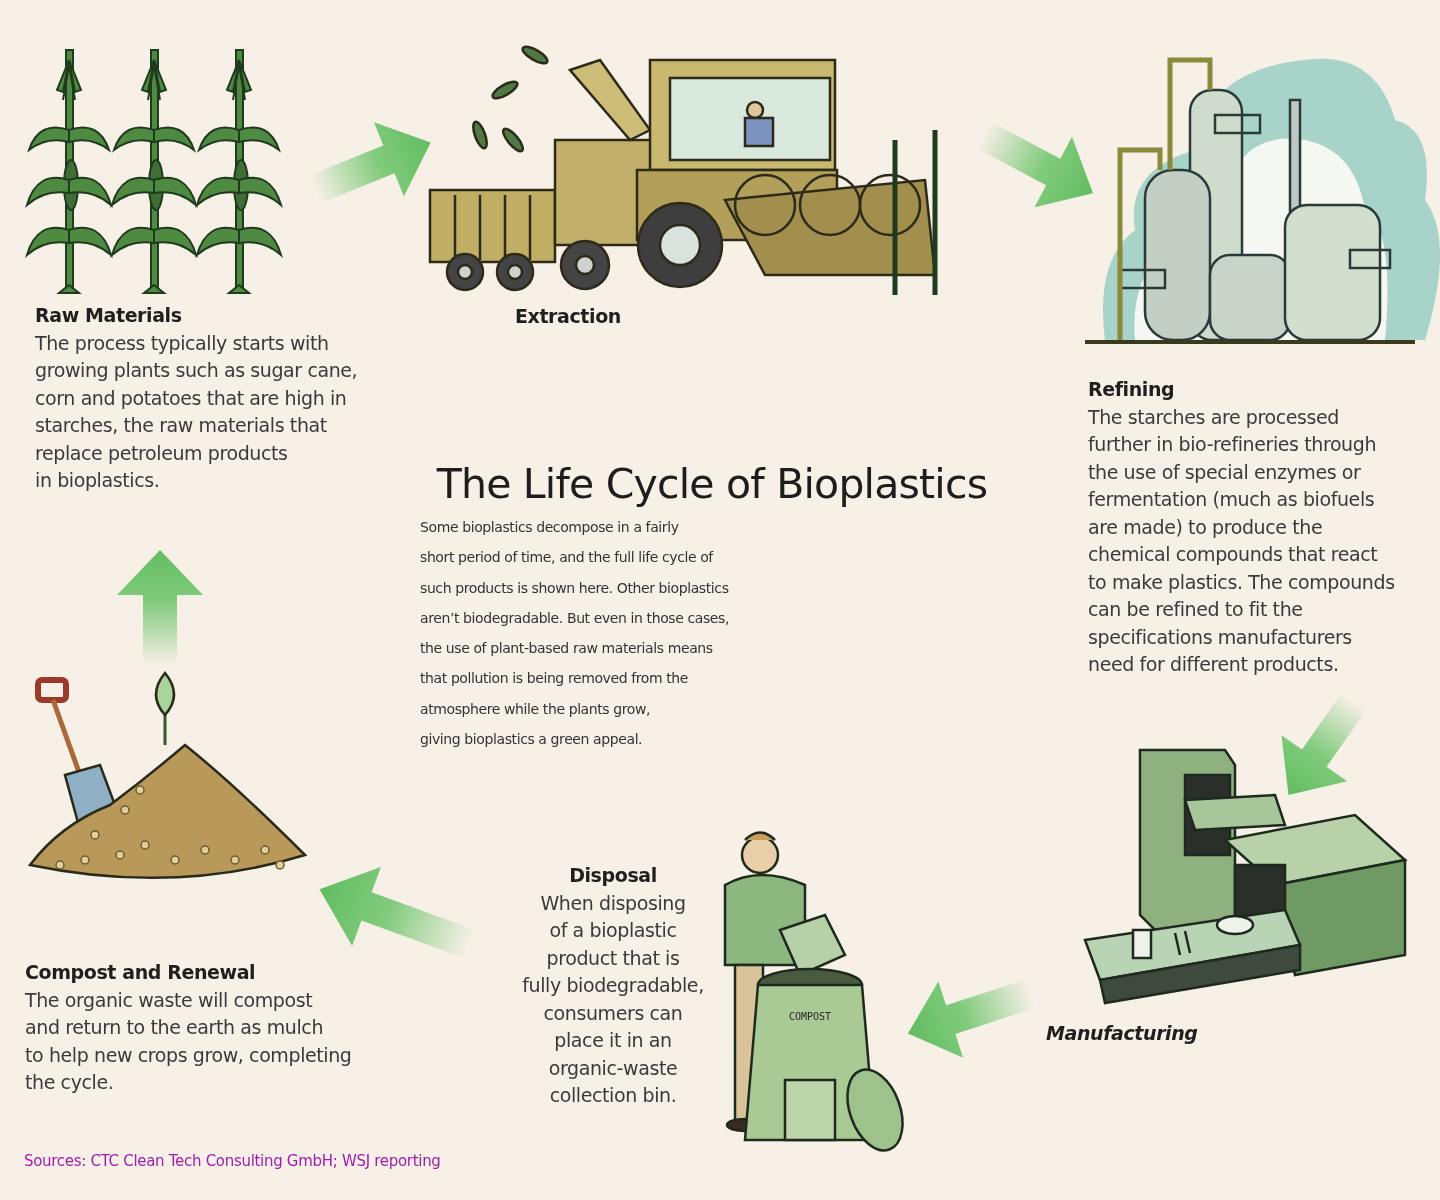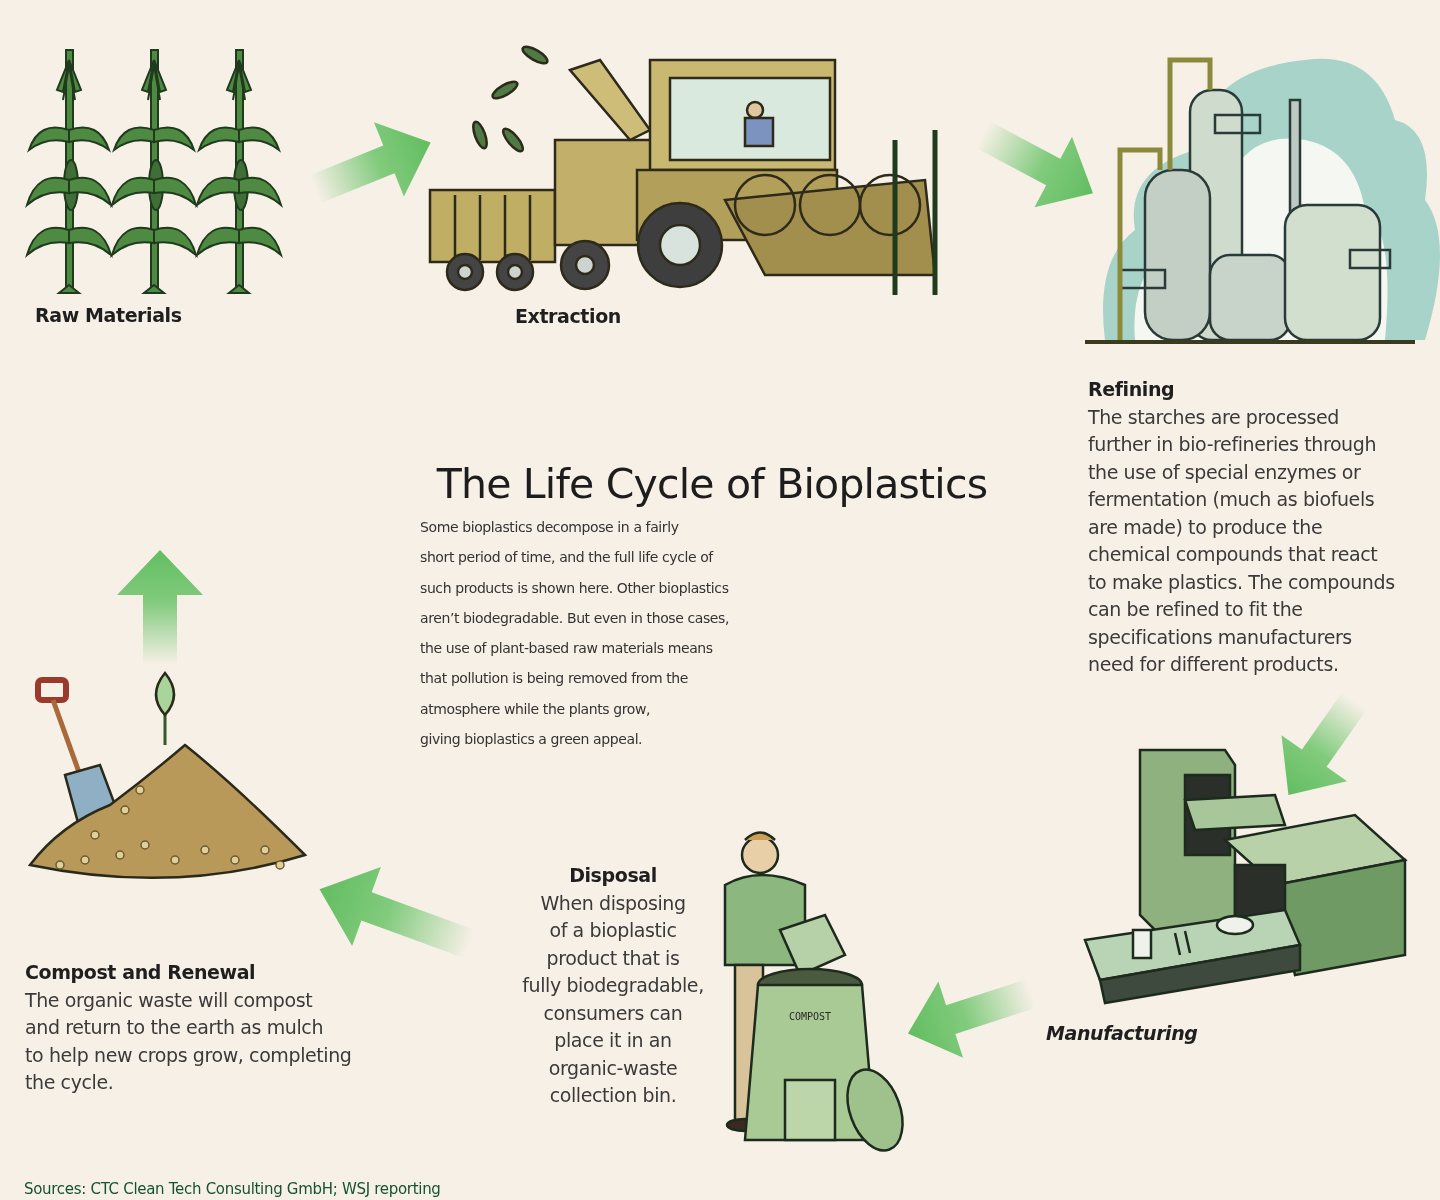--- a/index.html
+++ b/index.html
@@ -13,21 +13,21 @@
     .stage-title { font-weight: bold; color: #1f1f1f; display: block; }
     .stage-body { display: block; white-space: pre-line; }
     .main-title {
       position: absolute; left: 400px; top: 448px; width: 600px; text-align: center;
       font-size: 41px; font-weight: normal; color: #1d1d1d; letter-spacing: -0.8px;
     }
     .intro {
       position: absolute; left: 420px; top: 512px; width: 560px; 
       font-size: 14px; line-height: 30.3px; color: #333; white-space: pre-line; letter-spacing: -0.4px;
     }
-    .sources { position: absolute; left: 24px; top: 1152px; font-size: 15px; color: #14532d; letter-spacing: -0.3px; margin-top: 28px; }
+    .sources { position: absolute; left: 24px; top: 1152px; font-size: 15px; color: #a21caf; letter-spacing: -0.3px; }
     svg { position: absolute; overflow: visible; }
   </style>
 </head>
 <body>
 
 
 
 <defs-holder></defs-holder>
 
 
@@ -223,20 +223,26 @@
       <circle cx="115" cy="125" r="4"></circle>
         <circle cx="255" cy="200" r="4"></circle>
         <circle cx="35" cy="200" r="4"></circle>
     </g>
   </g>
 </svg>
 
 
 <div class="stage-text" style="left:28px;top:302px;width:380px;margin-left:7px;">
   <span class="stage-title">Raw Materials</span>
+  <span class="stage-body">The process typically starts with
+growing plants such as sugar cane,
+corn and potatoes that are high in
+starches, the raw materials that
+replace petroleum products
+in bioplastics.</span>
 </div>
 
 <div class="stage-text" style="left:515px;top:303px;width:420px;">
   <span class="stage-title">Extraction</span>
 </div>
 
 <div class="stage-text" style="left:1088px;top:362px;width:345px;margin-top:14px;">
   <span class="stage-title">Refining</span>
   <span class="stage-body">The starches are processed
 further in bio-refineries through

